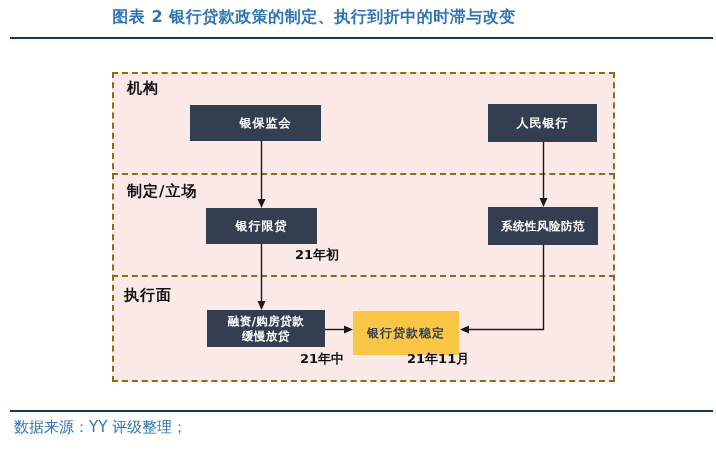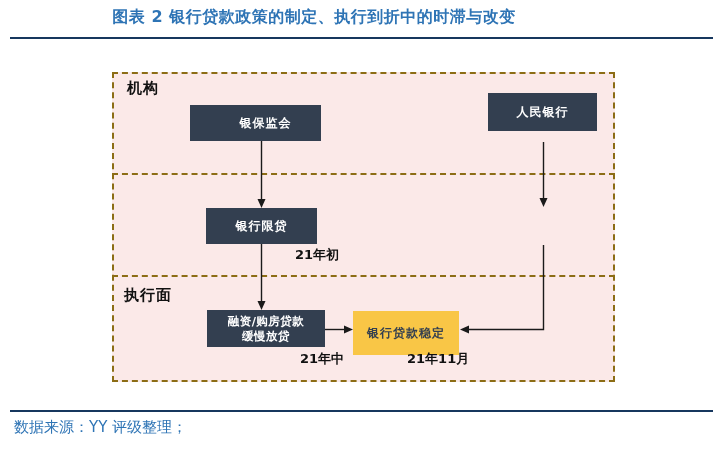--- a/index.html
+++ b/index.html
@@ -28,21 +28,21 @@
   }
   .sec-1{left:127px;top:79px;}
   .sec-2{left:127px;top:182px;}
   .sec-3{left:124px;top:286px;}
   .node{
     position:absolute;display:flex;flex-direction:column;align-items:center;justify-content:center;
     background:#333F50;color:#FFFFFF;font-weight:bold;font-size:12px;line-height:15px;
     font-family:"DejaVu Serif","Liberation Serif",serif;letter-spacing:1px;text-align:center;
   }
   .node-cbirc{left:190px;top:105px;width:111px;height:36px;padding-left:20px;}
-  .node-pboc{left:488px;top:93px;width:109px;height:38px;}
+  .node-pboc{left:488px;top:104px;width:109px;height:38px;}
   .node-lending-limit{left:206px;top:208px;width:111px;height:36px;}
   .node-systemic-risk{left:488px;top:207px;width:110px;height:38px;font-size:11.5px;letter-spacing:0.5px;}
   .node-slow-lending{left:207px;top:310px;width:118px;height:37px;font-size:11.5px;letter-spacing:0.5px;}
   .node-loan-stable{left:353px;top:311px;width:106px;height:44px;background:#F9C646;color:#333F50;}
   .time-label{
     position:absolute;color:#111111;font-weight:bold;font-size:13px;
     font-family:"DejaVu Sans","Liberation Sans",sans-serif;
     padding-left:31px;
   }
   .t-early{left:264px;top:246px;}
@@ -61,20 +61,21 @@
 <div class="stage">
 
   <div class="fig-title">图表 2 银行贷款政策的制定、执行到折中的时滞与改变</div>
   <div class="rule rule-top"></div>
 
   <div class="panel"></div>
   <div class="section-divider divider-1"></div>
   <div class="section-divider divider-2"></div>
 
   <div class="sec-label sec-1">机构</div>
+  <div class="sec-label sec-2">制定/立场</div>
   <div class="sec-label sec-3">执行面</div>
 
   <svg class="connectors" viewBox="0 0 716 459" xmlns="http://www.w3.org/2000/svg">
     <g>
       <path d="M261.5 141 L261.5 200"></path>
       <polygon points="257.5,199 265.5,199 261.5,208"></polygon>
     </g>
     <g>
       <path d="M543.5 142 L543.5 199"></path>
       <polygon points="539.5,198 547.5,198 543.5,207"></polygon>
@@ -95,20 +96,23 @@
 
   <div class="node node-cbirc">
     <span>银保监会</span>
   </div>
   <div class="node node-pboc">
     <span>人民银行</span>
   </div>
   <div class="node node-lending-limit">
     <span>银行限贷</span>
   </div>
+  <div class="node node-systemic-risk">
+    <span>系统性风险防范</span>
+  </div>
   <div class="node node-slow-lending">
     <span>融资/购房贷款</span>
     <span>缓慢放贷</span>
   </div>
   <div class="node node-loan-stable">
     <span>银行贷款稳定</span>
   </div>
 
   <div class="time-label t-early">21年初</div>
   <div class="time-label t-mid">21年中</div>

